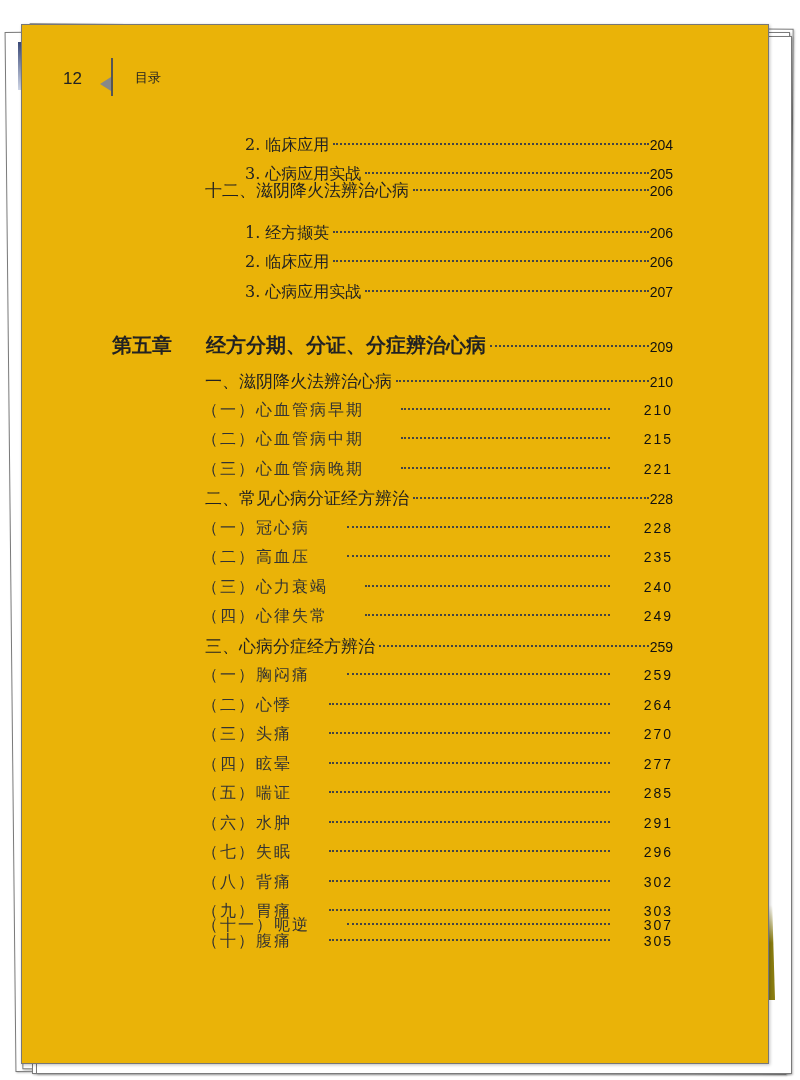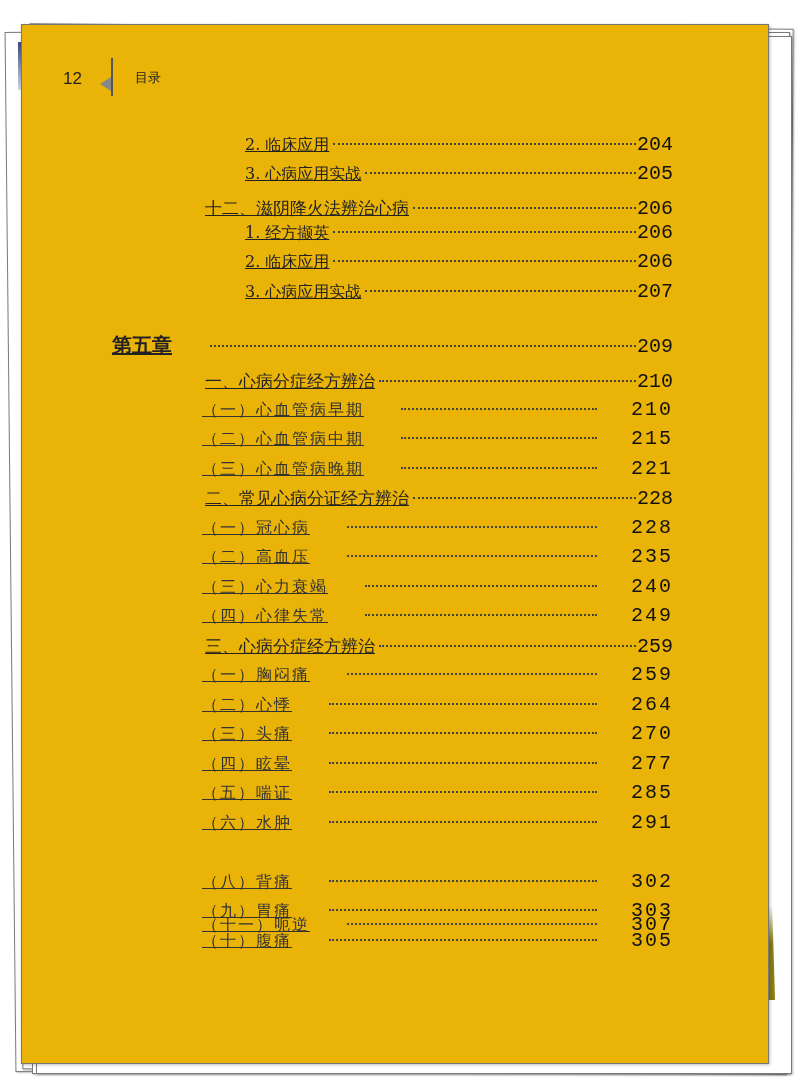--- a/index.html
+++ b/index.html
@@ -52,27 +52,27 @@
     .hdr-title {
       position: absolute; left: 113px; top: 44px;
       font-family: "DejaVu Sans", sans-serif; font-size: 13px; color: #222;
     }
     
     .toc-row {
       position: absolute; display: flex; align-items: baseline;
       right: 95px; height: 26px; line-height: 26px;
       font-size: 16px; color: #222; white-space: nowrap;
     }
-    .toc-row .label { flex: 0 0 auto; text-decoration: underline; }
+    .toc-row .label { flex: 0 0 auto; }
     .toc-row .leader {
       flex: 1 1 auto; margin: 0 1px 0 4px; height: 1px;
       border-bottom: 2px dotted #444; transform: translateY(-5px);
     }
     .toc-row .pg {
-      flex: 0 0 auto; font-family: Liberation Mono, monospace; font-size: 20px; color: #111;
+      flex: 0 0 auto; font-family: Liberation Sans, sans-serif; font-size: 14px; color: #111;
     }
     .lvl-sub { left: 223px; }
     .lvl-sec { left: 183px; font-size: 17px; }
     .lvl-paren { left: 180px; letter-spacing: 2px; gap: 33px; }
     .lvl-paren .label { color: #333; }
     .lvl-chap { left: 90px; font-size: 20px; font-weight: bold; }
     .lvl-chap .chap-num { display: inline-block; width: 94px; }
     .lvl-chap .pg { font-weight: normal; text-align: right; }
   </style>
 </head>
@@ -94,21 +94,21 @@
   <div class="toc-row lvl-sub" style="top:107px">
     <span class="label">2. 临床应用</span>
     <span class="leader"></span>
     <span class="pg">204</span>
   </div>
   <div class="toc-row lvl-sub" style="top:136px">
     <span class="label">3. 心病应用实战</span>
     <span class="leader"></span>
     <span class="pg">205</span>
   </div>
-  <div class="toc-row lvl-sec" style="top:170px">
+  <div class="toc-row lvl-sec" style="top:152px">
     <span class="label">十二、滋阴降火法辨治心病</span>
     <span class="leader"></span>
     <span class="pg">206</span>
   </div>
   <div class="toc-row lvl-sub" style="top:195px">
     <span class="label">1. 经方撷英</span>
     <span class="leader"></span>
     <span class="pg">206</span>
   </div>
   <div class="toc-row lvl-sub" style="top:224px">
@@ -117,26 +117,27 @@
     <span class="pg">206</span>
   </div>
   <div class="toc-row lvl-sub" style="top:254px">
     <span class="label">3. 心病应用实战</span>
     <span class="leader"></span>
     <span class="pg">207</span>
   </div>
 
   <div class="toc-row lvl-chap" style="top:307px">
     <span class="label chap-num">第五章</span>
+    <span class="label">经方分期、分证、分症辨治心病</span>
     <span class="leader"></span>
     <span class="pg">209</span>
   </div>
 
   <div class="toc-row lvl-sec" style="top:343px">
-    <span class="label">一、心病分症经方辨治</span>
+    <span class="label">一、滋阴降火法辨治心病</span>
     <span class="leader"></span>
     <span class="pg">210</span>
   </div>
   <div class="toc-row lvl-paren" style="top:372px">
     <span class="label">（一）心血管病早期</span>
     <span class="leader"></span>
     <span class="pg">210</span>
   </div>
   <div class="toc-row lvl-paren" style="top:401px">
     <span class="label">（二）心血管病中期</span>
@@ -201,20 +202,25 @@
   <div class="toc-row lvl-paren" style="top:755px">
     <span class="label">（五）喘证</span>
     <span class="leader"></span>
     <span class="pg">285</span>
   </div>
   <div class="toc-row lvl-paren" style="top:785px">
     <span class="label">（六）水肿</span>
     <span class="leader"></span>
     <span class="pg">291</span>
   </div>
+  <div class="toc-row lvl-paren" style="top:814px">
+    <span class="label">（七）失眠</span>
+    <span class="leader"></span>
+    <span class="pg">296</span>
+  </div>
   <div class="toc-row lvl-paren" style="top:844px">
     <span class="label">（八）背痛</span>
     <span class="leader"></span>
     <span class="pg">302</span>
   </div>
   <div class="toc-row lvl-paren" style="top:873px">
     <span class="label">（九）胃痛</span>
     <span class="leader"></span>
     <span class="pg">303</span>
   </div>

